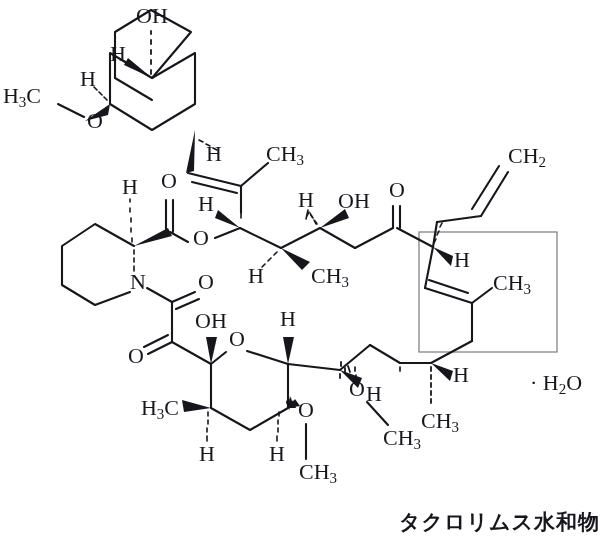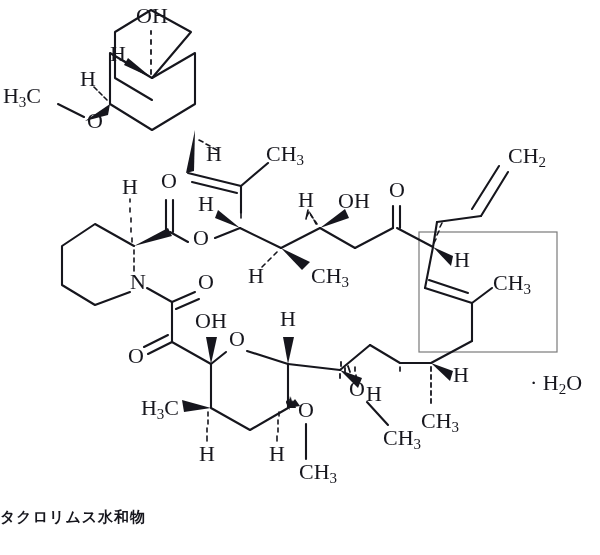--- a/index.html
+++ b/index.html
@@ -34,23 +34,23 @@
     letter-spacing: 0px;
   }
   .atom-label .sub {
     font-size: 15px;
   }
   #caption {
     position: absolute;
     left: 0;
     top: 508px;
     width: 600px;
-    text-align: left;
+    text-align: right;
     font-family: "DejaVu Sans", sans-serif;
-    font-size: 15px;
+    font-size: 21px;
     font-weight: bold;
     color: #16161d;
     letter-spacing: 1px;
   }
 </style>
 </head>
 <body>
 
 <div id="page" style="background: rgb(255, 255, 255);">
 

